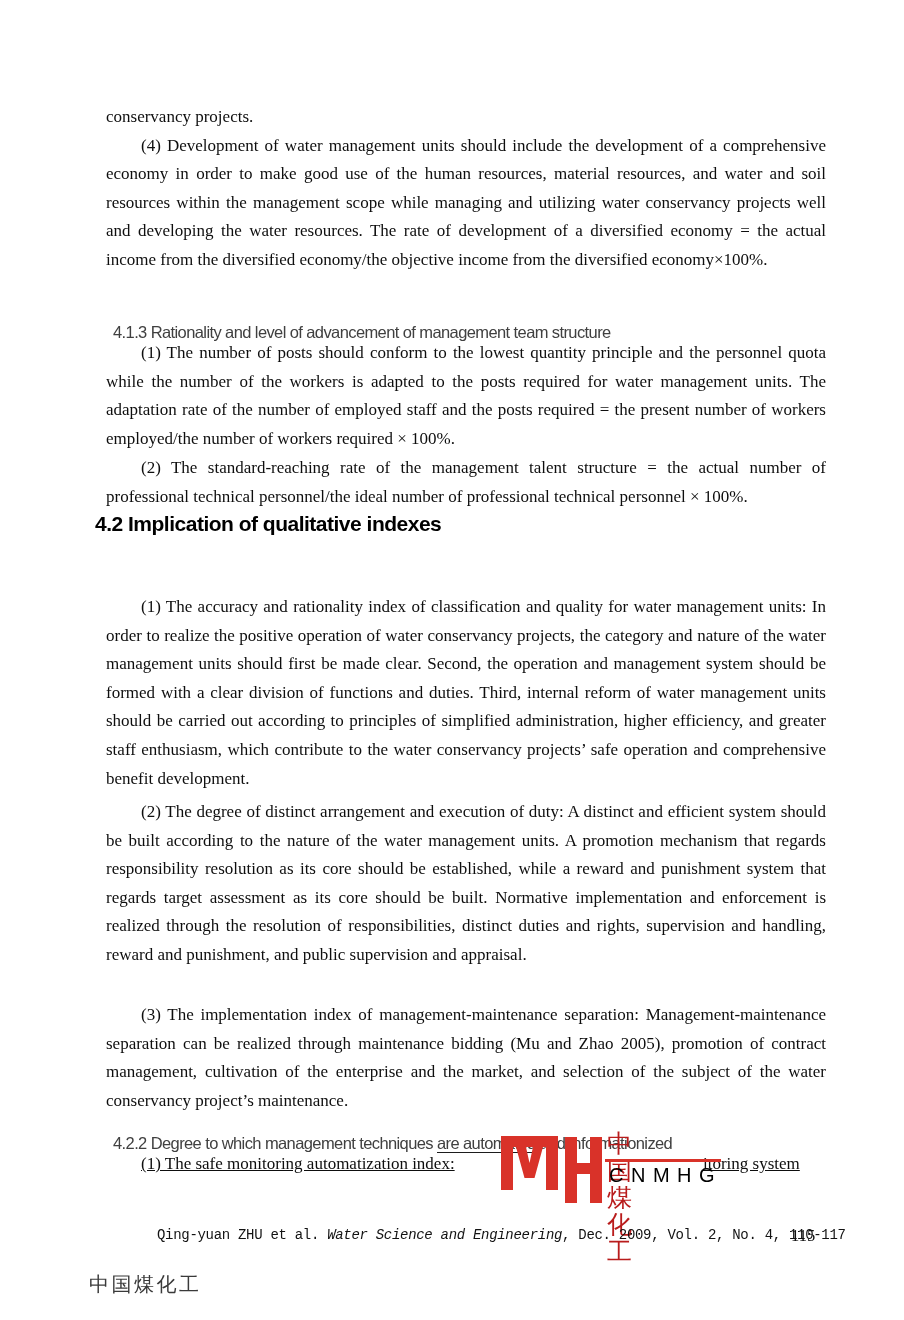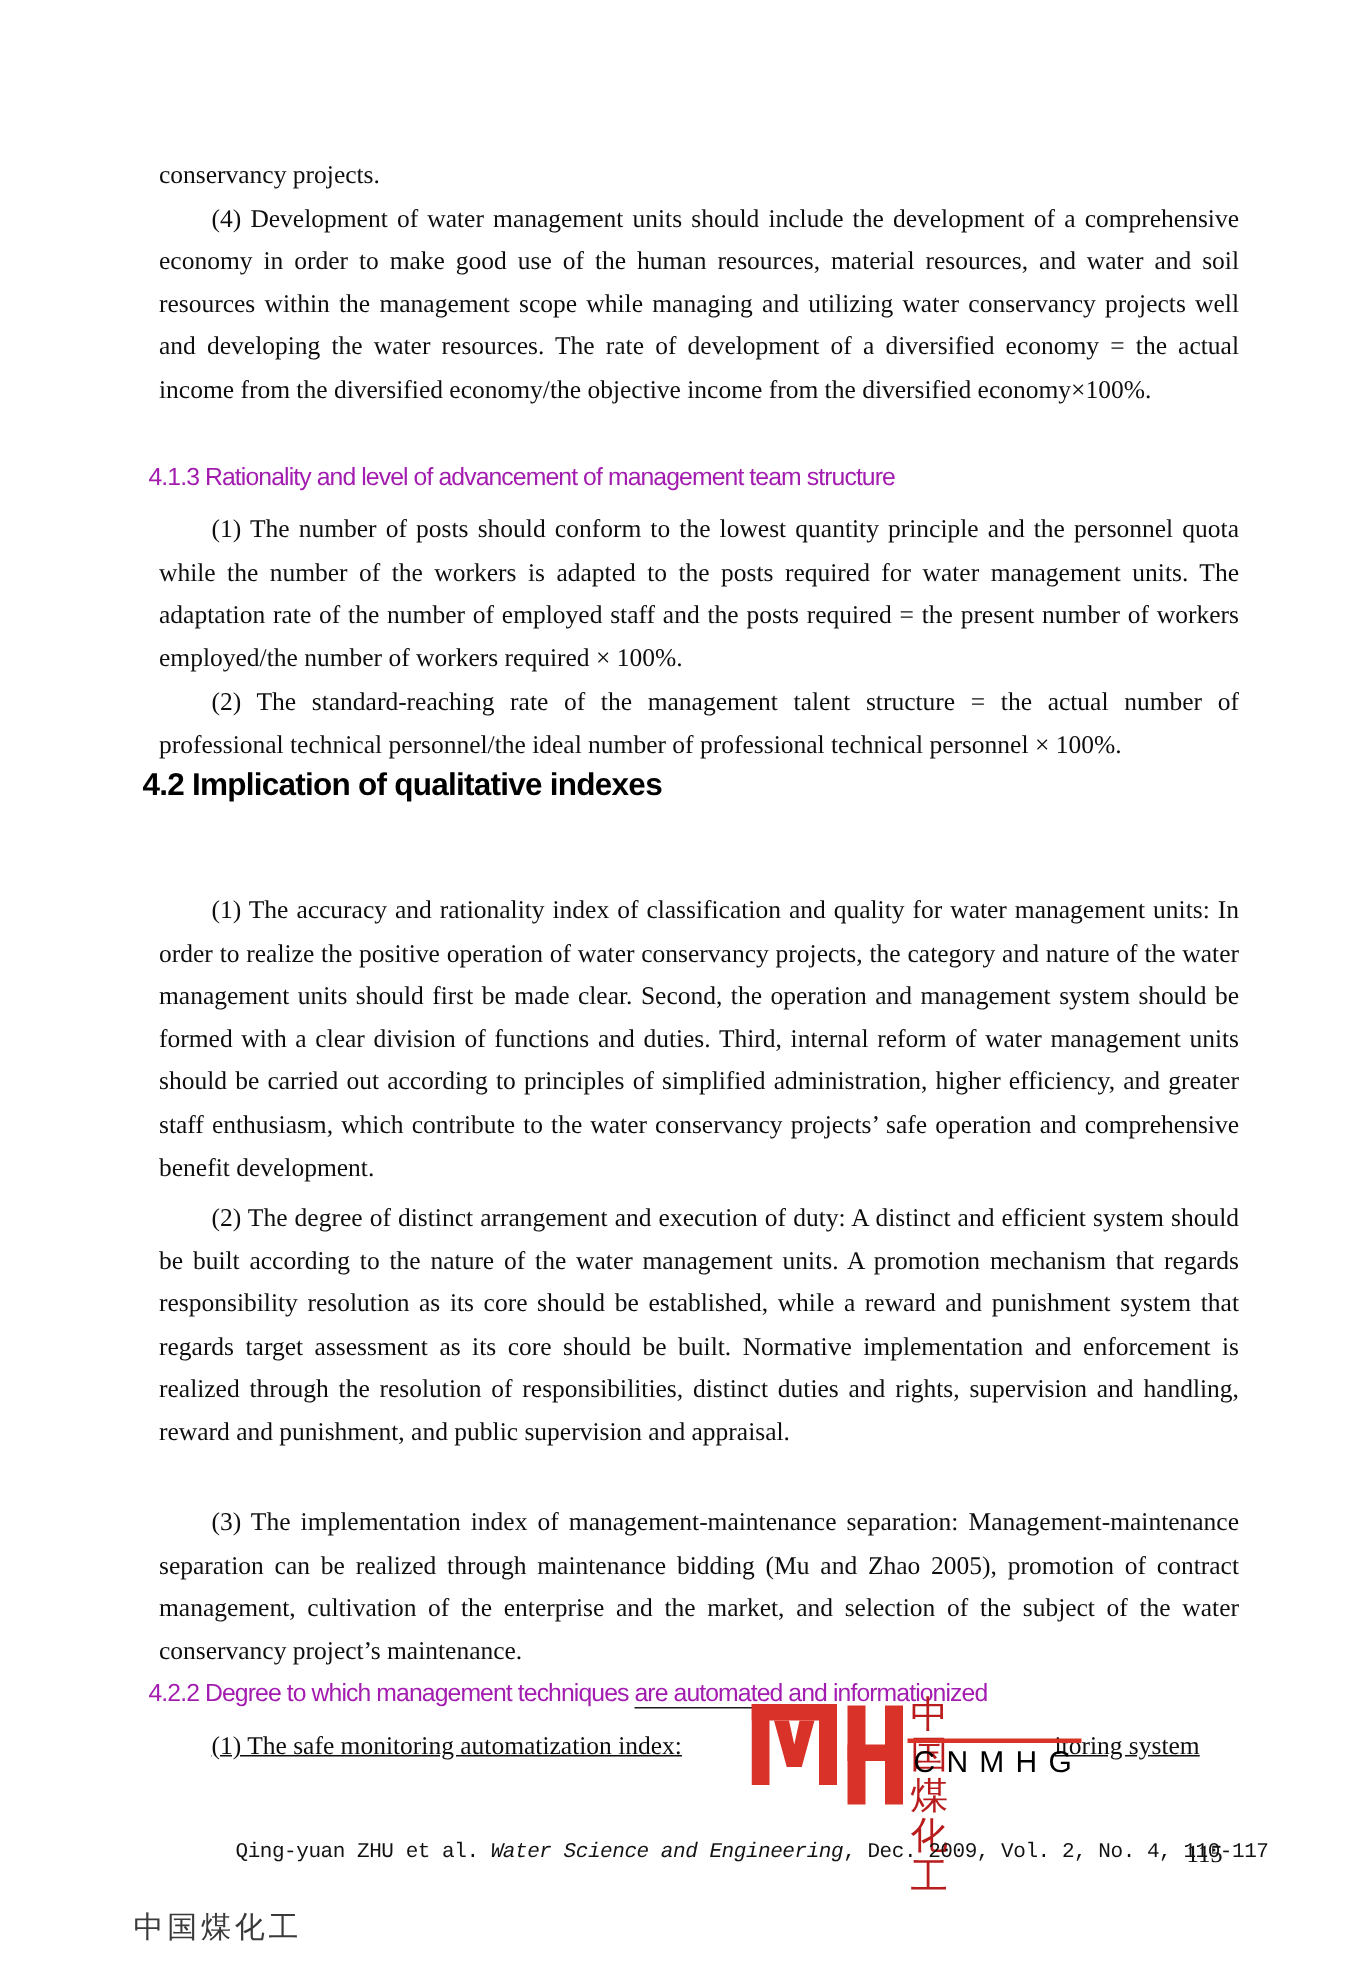--- a/index.html
+++ b/index.html
@@ -18,27 +18,27 @@
     font-size:17px;
     line-height:28.6px;
     text-align:justify;
     color:#0e0e0e;
   }
   .indent { text-indent:35px; }
   .frag { width:auto; text-align:left;text-decoration:underline; }
   .h-sub {
     position:absolute;
     left:95px; width:740px;
-    margin:4px;
+    margin:18px;
     font-family:"Liberation Sans","DejaVu Sans",sans-serif;
     font-weight:400;
     font-size:16.5px;
     letter-spacing:-0.6px;
     line-height:24px;
-    color:#a21caf;
+    color:#404040;
   }
   .h-main {
     position:absolute;
     left:95px; width:740px;
     margin:0;
     font-family:"Liberation Sans","DejaVu Sans",sans-serif;
     font-weight:700;
     font-size:21px;
     letter-spacing:-0.5px;
     line-height:26px;

